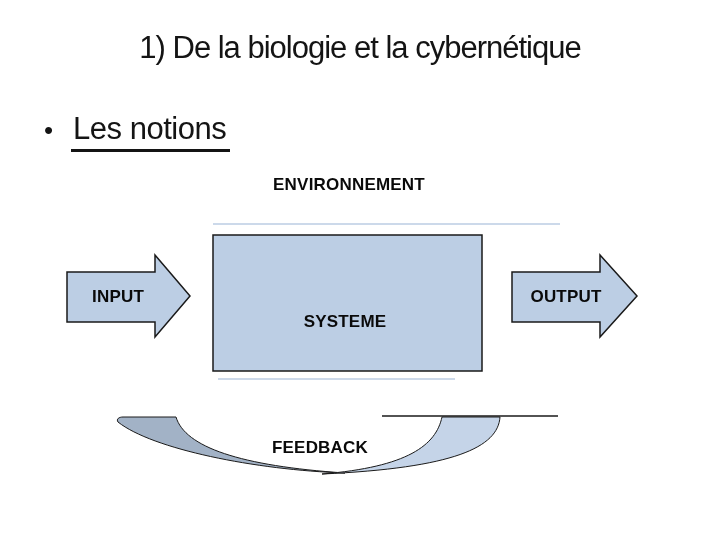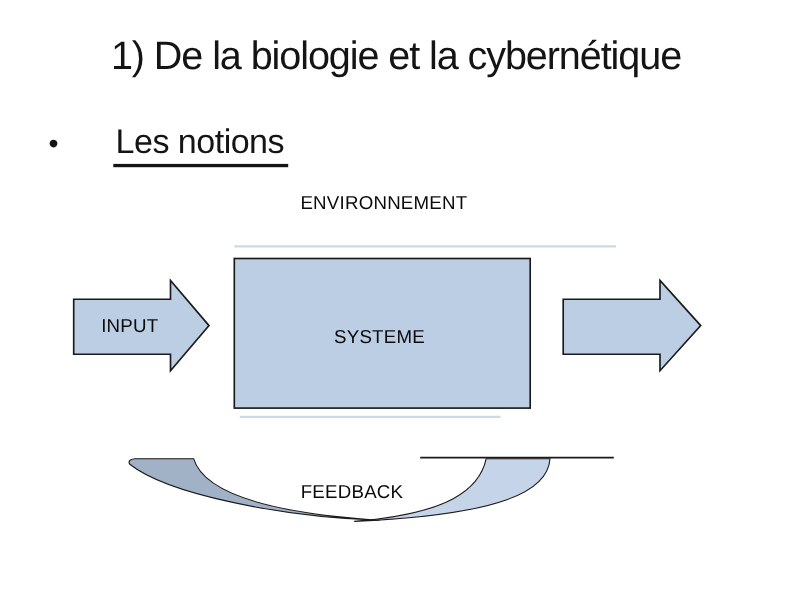--- a/index.html
+++ b/index.html
@@ -14,21 +14,21 @@
     background: #ffffff;
     overflow: hidden;
     font-family: "Liberation Sans", sans-serif;
   }
   .title {
     position: absolute;
     top: 30px;
     left: 0;
     width: 720px;
     text-align: center;
-    font-size: 36px;
+    font-size: 31px;
     font-weight: 400;
     letter-spacing: -1px;
     color: #141414;
     font-family: "Liberation Sans", sans-serif;
   }
   .bullet-row {
     position: absolute;
     top: 110px;
     left: 44px;
     display: flex;
@@ -40,39 +40,38 @@
     line-height: 40px;
     margin-right: 18px;
     color: #141414;
   }
   .bullet-text {
     font-size: 31px;
     line-height: 38px;
     border-bottom: 3px solid #141414;
     padding: 0 4px 1px 2px;
     letter-spacing: -0.5px;
-    margin-left: 32px;
   }
   .diagram-svg {
     position: absolute;
     top: 0;
     left: 0;
   }
   .diagram-label {
     position: absolute;
     font-size: 17px;
-    font-weight: 400;
+    font-weight: 700;
     color: #0a0a0a;
     text-align: center;
     letter-spacing: 0.2px;
     font-family: "Liberation Sans", sans-serif;
   }
   .lbl-environnement { top: 175px; left: 239px; width: 220px; }
   .lbl-input        { top: 287px; left: 68px;  width: 100px; text-align: center; }
-  .lbl-systeme      { top: 297px; left: 245px; width: 200px; }
+  .lbl-systeme      { top: 312px; left: 245px; width: 200px; }
   .lbl-output       { top: 287px; left: 516px; width: 100px; }
   .lbl-feedback     { top: 438px; left: 220px; width: 200px; }
 </style>
 </head>
 <body>
 
 <div class="slide">
 
   <div class="title">1) De la biologie et la cybernétique</div>
 
@@ -99,16 +98,17 @@
 
     <path d="M 442,417 L 500,417 C 498,447 455,468 322,474 C 408,467 436,445 442,417 Z" stroke="#1a1a1a" stroke-width="1" fill="#c5d4e8"></path>
   </svg>
 
   <div class="diagram-label lbl-environnement">ENVIRONNEMENT</div>
 
   <div class="diagram-label lbl-input">INPUT</div>
 
   <div class="diagram-label lbl-systeme">SYSTEME</div>
 
+  <div class="diagram-label lbl-output">OUTPUT</div>
 
   <div class="diagram-label lbl-feedback">FEEDBACK</div>
 
 </div>
 
 </body></html>

